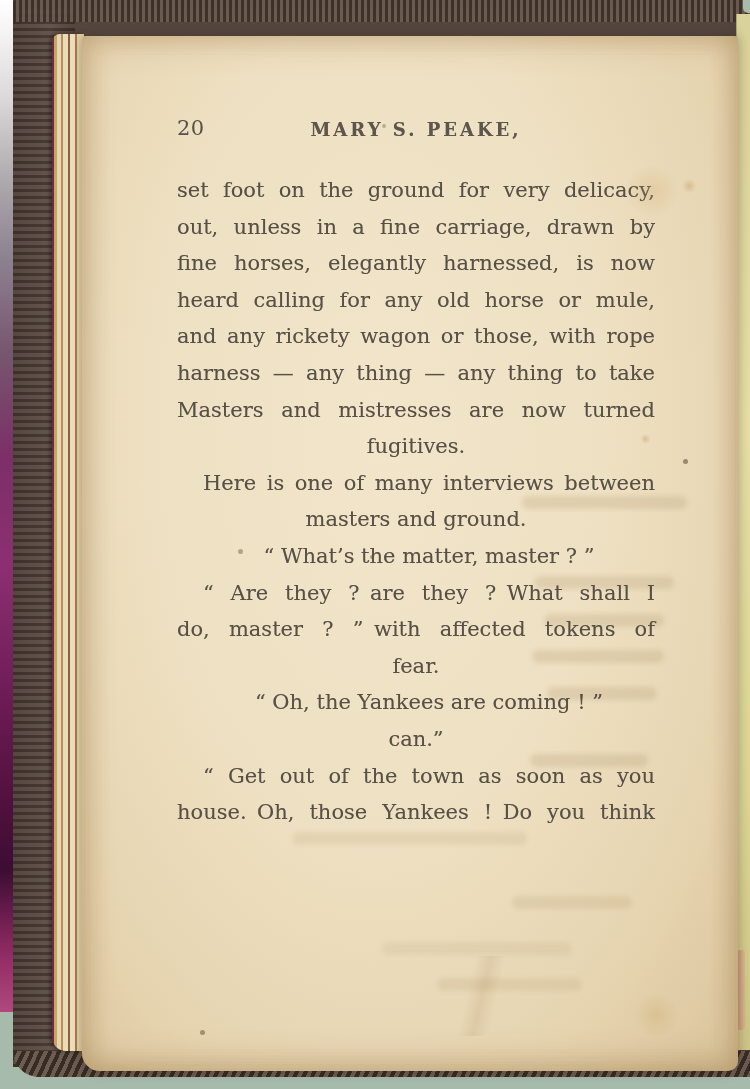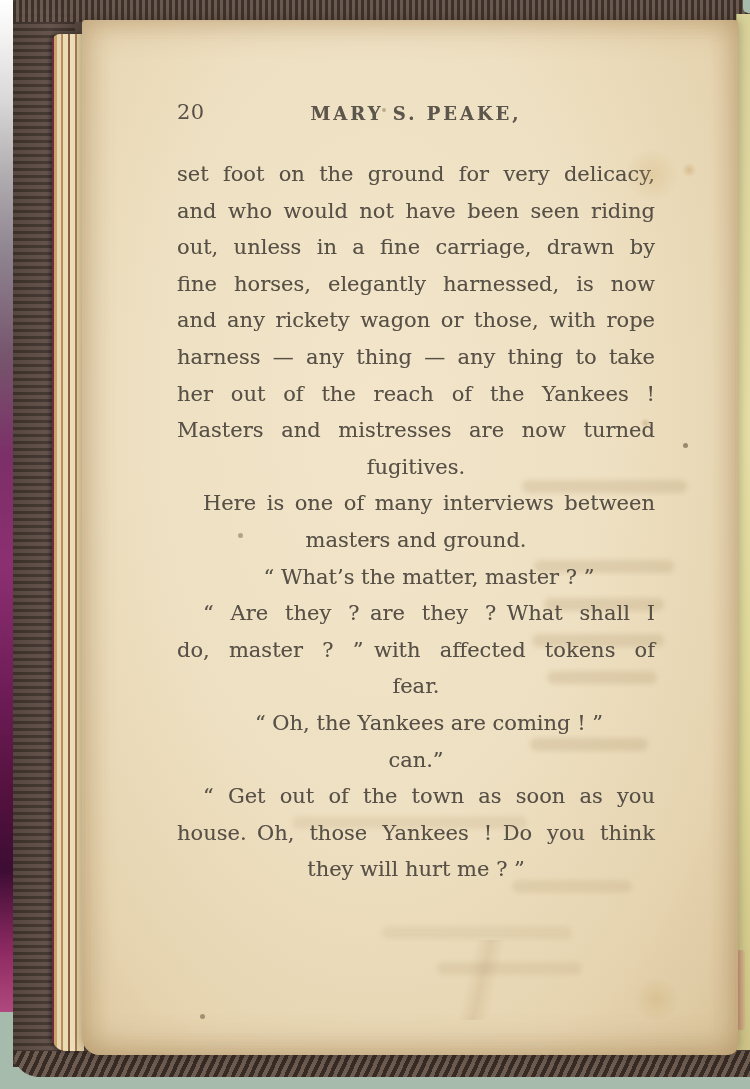--- a/index.html
+++ b/index.html
@@ -63,21 +63,21 @@
     content:""; position:absolute; left:0; top:936px; width:8px; height:80px;
     background:linear-gradient(90deg, rgba(200,110,110,.55), rgba(220,150,140,.2));
     border-radius:3px;
   }
   .corner-teal{
     position:absolute; right:0; top:0; width:7px; height:13px; z-index:6;
     background:var(--scanner-bed); border-bottom-left-radius:5px;
   }
   
   .page{
-    position:absolute; left:82px; top:20px; width:656px; height:1035px; z-index:4;
+    position:absolute; left:82px; top:36px; width:656px; height:1035px; z-index:4;
     border-radius:4px 4px 10px 18px;
     background:radial-gradient(ellipse at 45% 38%,
       #f2e5ca 0%, #eee0c2 45%, #e6d4b0 76%, #dcc79f 94%);
     box-shadow:
       inset 0 14px 26px rgba(160,120,70,.16),
       inset 12px 0 24px rgba(150,110,60,.14),
       inset -10px 0 20px rgba(150,110,60,.16),
       inset 0 -14px 28px rgba(140,100,55,.20),
       0 0 12px rgba(40,25,15,.35);
   }
@@ -173,26 +173,25 @@
     <div class="crease"></div>
 
     <div class="header">
       <span class="page-number">20</span>
       <span class="running-header">MARY S. PEAKE,</span>
     </div>
 
     <div class="text-block">
         <div>
           <div class="ln j">set foot on the ground for very delicacy,</div>
-          <div class="ln j">and who would not have been seen riding</div>
           <div class="ln j">out, unless in a fine carriage, drawn by</div>
           <div class="ln j">fine horses, elegantly harnessed, is now</div>
+          <div class="ln j">heard calling for any old horse or mule,</div>
           <div class="ln j">and any rickety wagon or those, with rope</div>
           <div class="ln j">harness — any thing — any thing to take</div>
-          <div class="ln j">her out of the reach of the Yankees !</div>
           <div class="ln j">Masters and mistresses are now turned</div>
           <div class="ln">fugitives.</div>
         </div>
         <div>
           <div class="ln j indent">Here is one of many interviews between</div>
           <div class="ln">masters and ground.</div>
         </div>
         <div>
           <div class="ln indent">“ What’s the matter, master ? ”</div>
         </div>
@@ -203,17 +202,16 @@
         </div>
         <div>
           <div class="ln indent">“ Oh, the Yankees are coming ! ”</div>
         </div>
         <div>
           <div class="ln">can.”</div>
           <div class="ln j indent">“ Get out of the town as soon as you</div>
         </div>
         <div>
           <div class="ln j">house. Oh, those Yankees ! Do you think</div>
-          <div class="ln">they will hurt me ? ”</div>
         </div>
       </div>
   </div>
 </div>
 
 </body></html>

